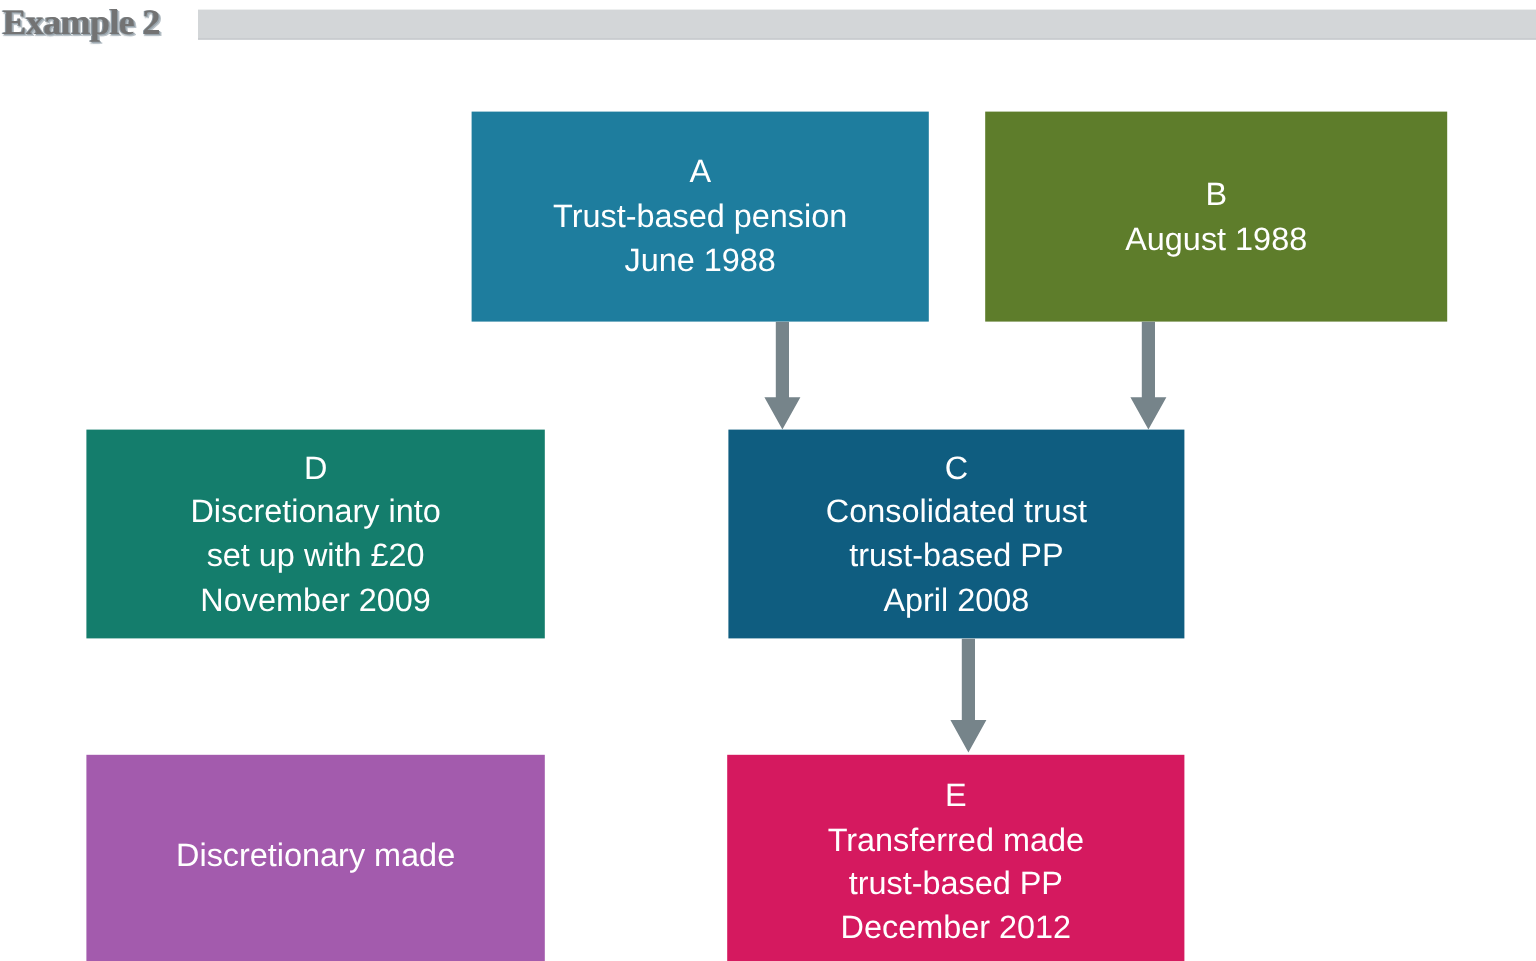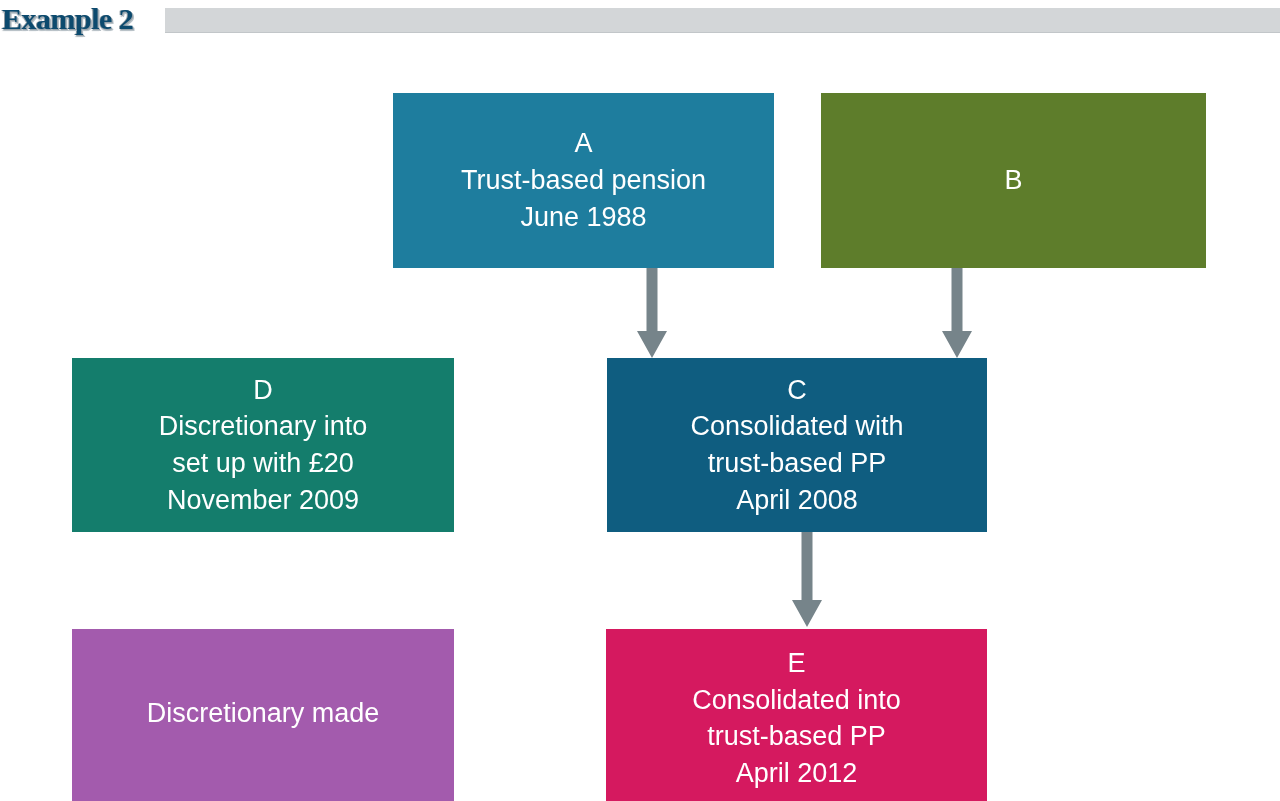--- a/index.html
+++ b/index.html
@@ -36,21 +36,21 @@
   .page-title {
     position: absolute;
     left: 2px;
     top: -1px;
     width: 170px;
     height: 40px;
     line-height: 40px;
     font-size: 30px;
     font-weight: bold;
     letter-spacing: -0.5px;
-    color: #0c4a6e;
+    color: #737373;
     text-shadow:
        1px 1px 0 #97a3ab,
        2px 2px 0 #b9c2c8,
       -1px 0px 0 #8e9aa2,
        0px 2px 1px rgba(120,134,143,0.55);
     white-space: nowrap;
     font-family: "Liberation Serif", serif;
   }
 
   
@@ -100,45 +100,46 @@
   <div class="page-title">Example 2</div>
 
   <div class="node" id="node-a" style="background: rgb(30, 125, 158);">
     <span class="line">A</span>
     <span class="line">Trust-based pension</span>
     <span class="line">June 1988</span>
   </div>
 
   <div class="node" id="node-b" style="background: rgb(94, 125, 43);">
     <span class="line">B</span>
+    <span class="line">August 1988</span>
   </div>
 
   <div class="node" id="node-d" style="background: rgb(20, 125, 108);">
     <span class="line">D</span>
     <span class="line">Discretionary into</span>
     <span class="line">set up with £20</span>
     <span class="line">November 2009</span>
   </div>
 
   <div class="node" id="node-c" style="background: rgb(15, 93, 128);">
     <span class="line">C</span>
-    <span class="line">Consolidated with</span>
+    <span class="line">Consolidated trust</span>
     <span class="line">trust-based PP</span>
     <span class="line">April 2008</span>
   </div>
 
   <div class="node" id="node-contrib" style="background: rgb(163, 91, 173);">
     <span class="line">Discretionary made</span>
   </div>
 
   <div class="node" id="node-e" style="background: rgb(213, 25, 95);">
     <span class="line">E</span>
-    <span class="line">Consolidated into</span>
+    <span class="line">Transferred made</span>
     <span class="line">trust-based PP</span>
-    <span class="line">April 2012</span>
+    <span class="line">December 2012</span>
   </div>
 
   <div class="arrow" id="arrow-a-c">
     <svg width="42" height="92" viewBox="0 0 42 92" xmlns="http://www.w3.org/2000/svg">
       <path d="M15.5 0 H26.5 V63 H36 L21 90 L6 63 H15.5 Z" fill="#76848a"></path>
     </svg>
   </div>
 
   <div class="arrow" id="arrow-b-c">
     <svg width="42" height="92" viewBox="0 0 42 92" xmlns="http://www.w3.org/2000/svg">

